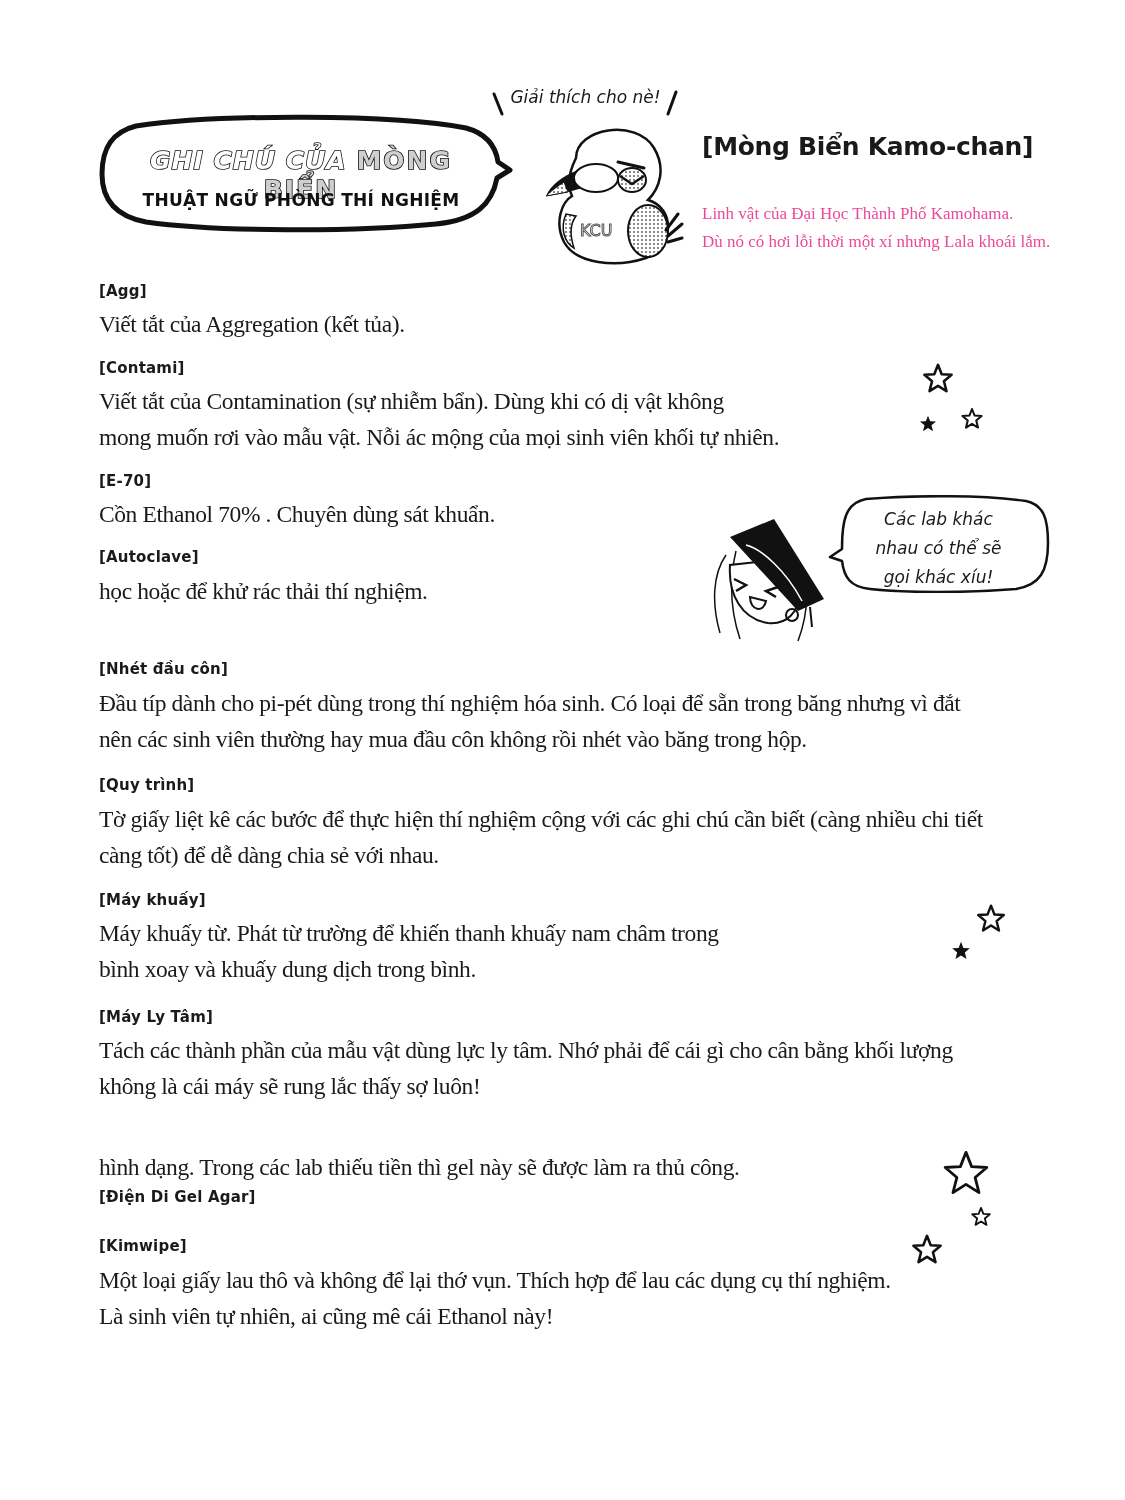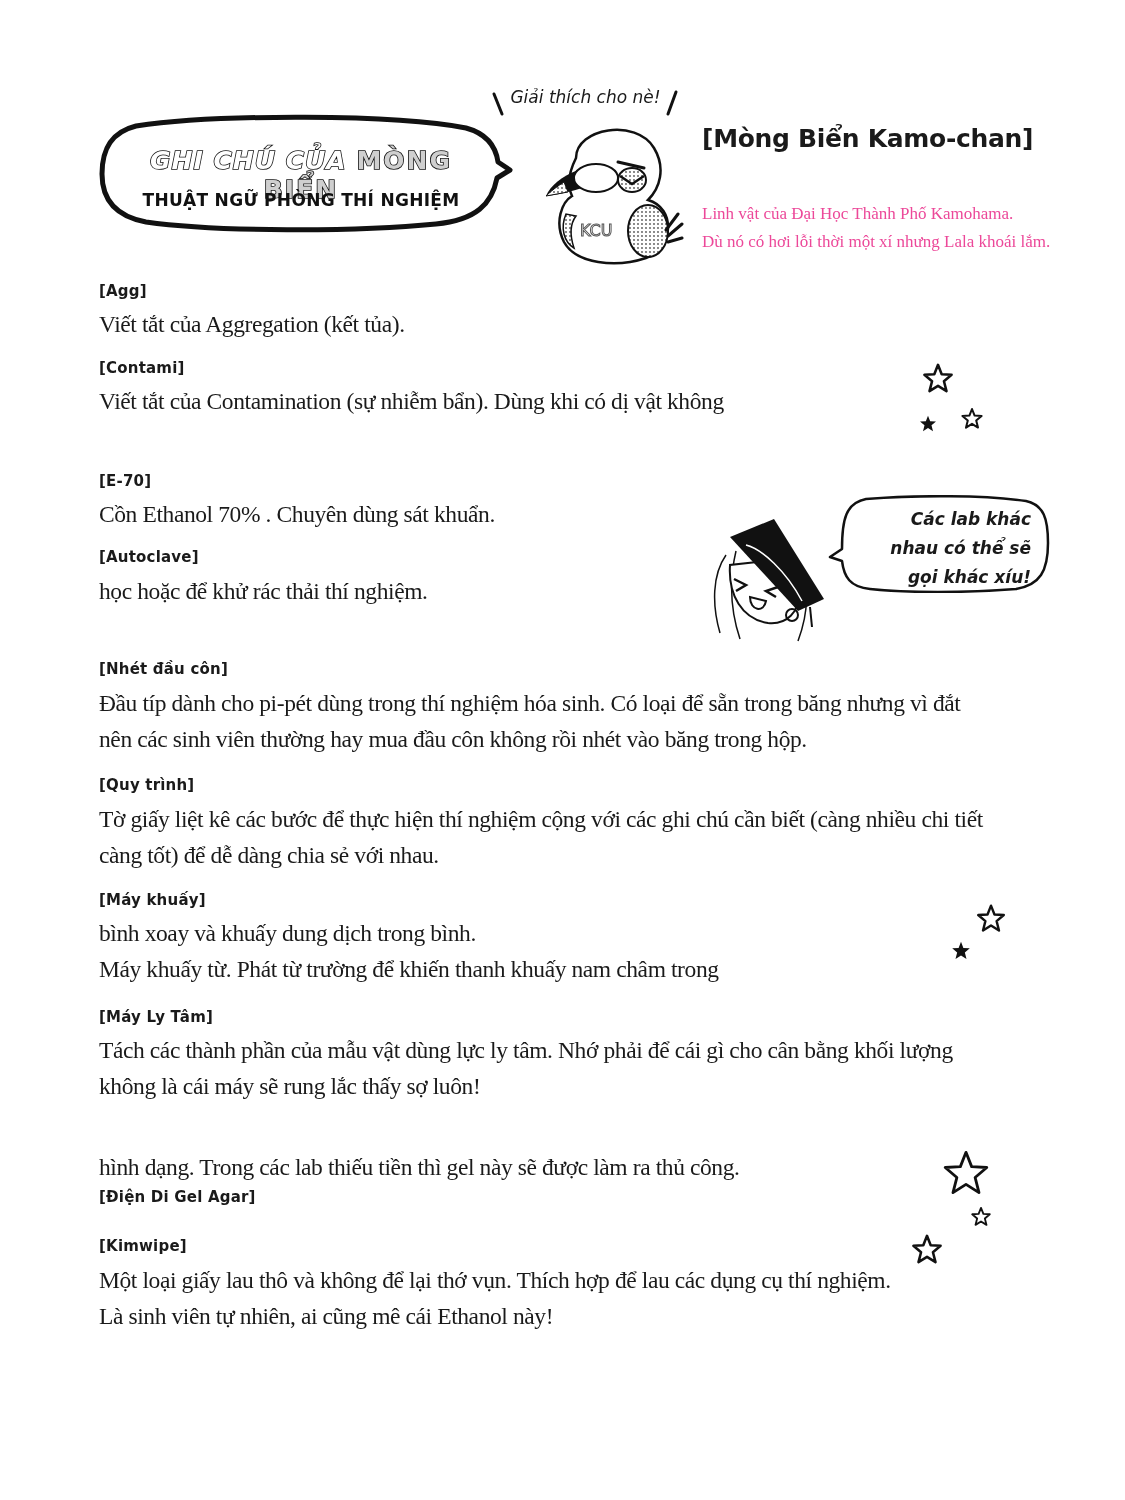--- a/index.html
+++ b/index.html
@@ -28,21 +28,21 @@
     
     .bird-shout {
       left: 488px; top: 82px; width: 195px; height: 36px;
       font-family: "DejaVu Sans", sans-serif; font-style: italic; font-size: 17px;
       text-align: center; line-height: 30px;
     }
     .bird { left: 536px; top: 118px; width: 148px; height: 150px; }
 
     
     .mascot-name {
-      left: 702px; top: 124px; font-family: "DejaVu Sans", sans-serif;
+      left: 702px; top: 132px; font-family: "DejaVu Sans", sans-serif;
       font-weight: bold; font-size: 25px; letter-spacing: -0.3px;
     }
     .mascot-desc {
       left: 702px; top: 200px; font-size: 17px; line-height: 28px; color: #ec4899;
     }
 
     
     .term-head {
       position: absolute; left: 99px;
       font-family: "DejaVu Sans", sans-serif; font-weight: bold; font-size: 15px;
@@ -51,22 +51,22 @@
     .term-body {
       position: absolute; left: 99px; font-size: 23.5px; line-height: 36px;
       color: #1a1a1a; letter-spacing: -0.4px;
     }
 
     
     .girl { left: 706px; top: 515px; width: 130px; height: 130px; }
     .girl-bubble { left: 826px; top: 495px; width: 225px; height: 98px; }
     .girl-bubble svg { position: absolute; left: 0; top: 0; }
     .girl-bubble-text {
-      position: absolute; left: 20px; top: 10px; width: 185px; text-align: right;
-      font-family: "DejaVu Sans", sans-serif; font-style: italic; font-size: 17px; line-height: 29px; font-weight: bold;
+      position: absolute; left: 20px; top: 10px; width: 185px; text-align: center;
+      font-family: "DejaVu Sans", sans-serif; font-style: italic; font-size: 17px; line-height: 29px;
     }
 
     .star { position: absolute; }
   </style>
 </head>
 <body>
 
 <div class="abs title-bubble">
   <svg width="420" height="122" viewBox="0 0 420 122">
     <path d="M40 14 C120 2 300 2 370 16 C392 22 400 36 402 50 L414 58 L401 66 C396 92 380 108 340 112 C260 120 120 120 50 110 C18 104 6 86 6 62 C6 36 16 20 40 14 Z" fill="#fff" stroke="#111" stroke-width="5" stroke-linejoin="round"></path>
@@ -126,20 +126,21 @@
     <div class="term-head" style="top:282px">[Agg]</div>
     <div class="term-body" style="top:306px">
       <div>Viết tắt của Aggregation (kết tủa).</div>
     </div>
   </div>
 
   <div>
     <div class="term-head" style="top:359px">[Contami]</div>
     <div class="term-body" style="top:383px">
       <div>Viết tắt của Contamination (sự nhiễm bẩn). Dùng khi có dị vật không</div>
+      <div>mong muốn rơi vào mẫu vật. Nỗi ác mộng của mọi sinh viên khối tự nhiên.</div>
     </div>
   </div>
 
   <div>
     <div class="term-head" style="top:472px">[E-70]</div>
     <div class="term-body" style="top:496px">
       <div>Cồn Ethanol 70% . Chuyên dùng sát khuẩn.</div>
     </div>
   </div>
 
@@ -162,22 +163,22 @@
     <div class="term-head" style="top:776px">[Quy trình]</div>
     <div class="term-body" style="top:801px">
       <div>Tờ giấy liệt kê các bước để thực hiện thí nghiệm cộng với các ghi chú cần biết (càng nhiều chi tiết</div>
       <div>càng tốt) để dễ dàng chia sẻ với nhau.</div>
     </div>
   </div>
 
   <div>
     <div class="term-head" style="top:891px">[Máy khuấy]</div>
     <div class="term-body" style="top:915px">
+      <div>Máy khuấy từ. Phát từ trường để khiến thanh khuấy nam châm trong</div>
       <div>bình xoay và khuấy dung dịch trong bình.</div>
-      <div>Máy khuấy từ. Phát từ trường để khiến thanh khuấy nam châm trong</div>
     </div>
   </div>
 
   <div>
     <div class="term-head" style="top:1008px">[Máy Ly Tâm]</div>
     <div class="term-body" style="top:1032px">
       <div>Tách các thành phần của mẫu vật dùng lực ly tâm. Nhớ phải để cái gì cho cân bằng khối lượng</div>
       <div>không là cái máy sẽ rung lắc thấy sợ luôn!</div>
     </div>
   </div>

